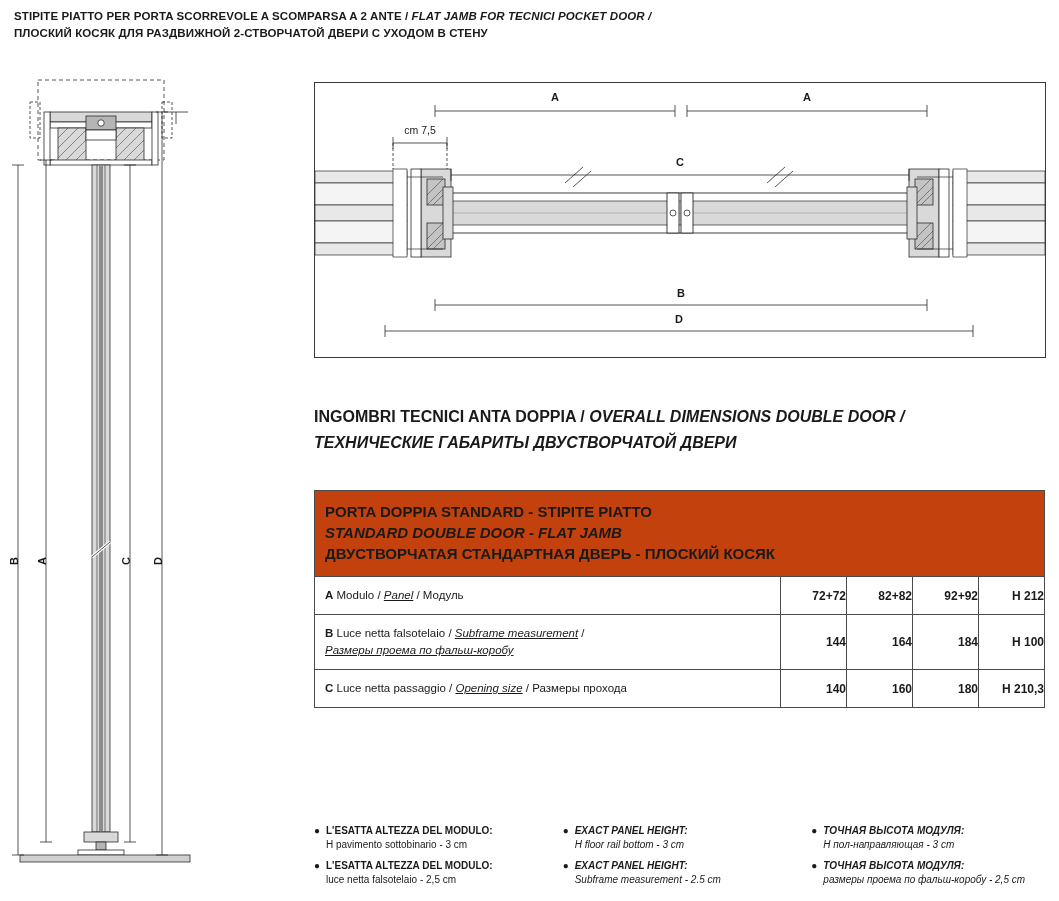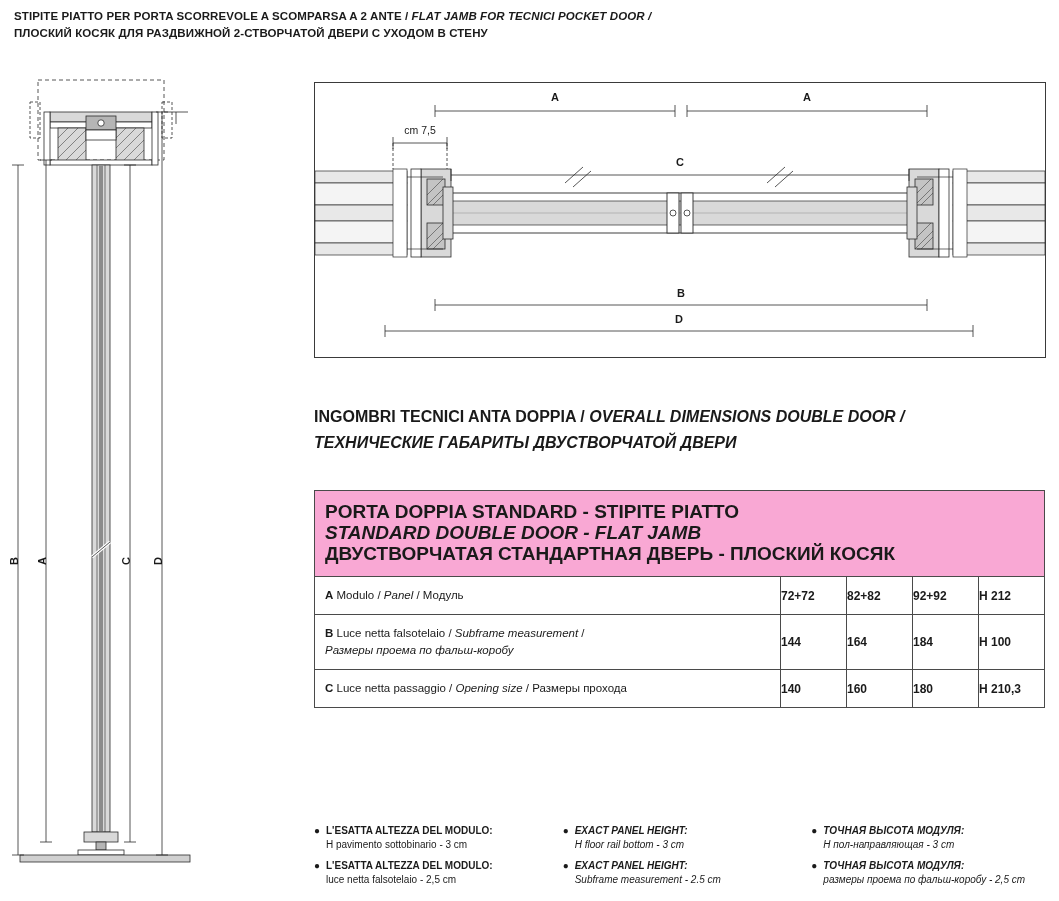--- a/index.html
+++ b/index.html
@@ -76,37 +76,37 @@
     border-collapse: collapse;
     width: 730px;
     table-layout: fixed;
   }
   table.spec td {
     border: 1px solid #4a4a4a;
     padding: 0;
     vertical-align: middle;
   }
   .title-cell {
-    background: #f9a8d4;
+    background: #c2410c;
     padding: 10px 10px 12px 10px !important;
-    font-size: 19px;
+    font-size: 15px;
     line-height: 21px;
   }
   .title-cell .l1 { font-weight: bold; }
   .title-cell .l2 { font-weight: bold; font-style: italic; }
   .title-cell .l3 { font-weight: bold; }
   .row-label {
     padding: 10px 8px 10px 10px !important;
     font-size: 11.5px;
     line-height: 17px;
   }
   .row-label b { font-weight: bold; }
-  .row-label i { font-style: italic; }
+  .row-label i { font-style: italic; text-decoration: underline; }
   .val {
-    text-align: left;
+    text-align: right;
     font-size: 12px;
     font-weight: bold;
   }
   .col-a { width: 466px; }
   .col-v { width: 66px; }
   .col-h { width: 66px; }
 
   
   .notes {
     position: absolute;

